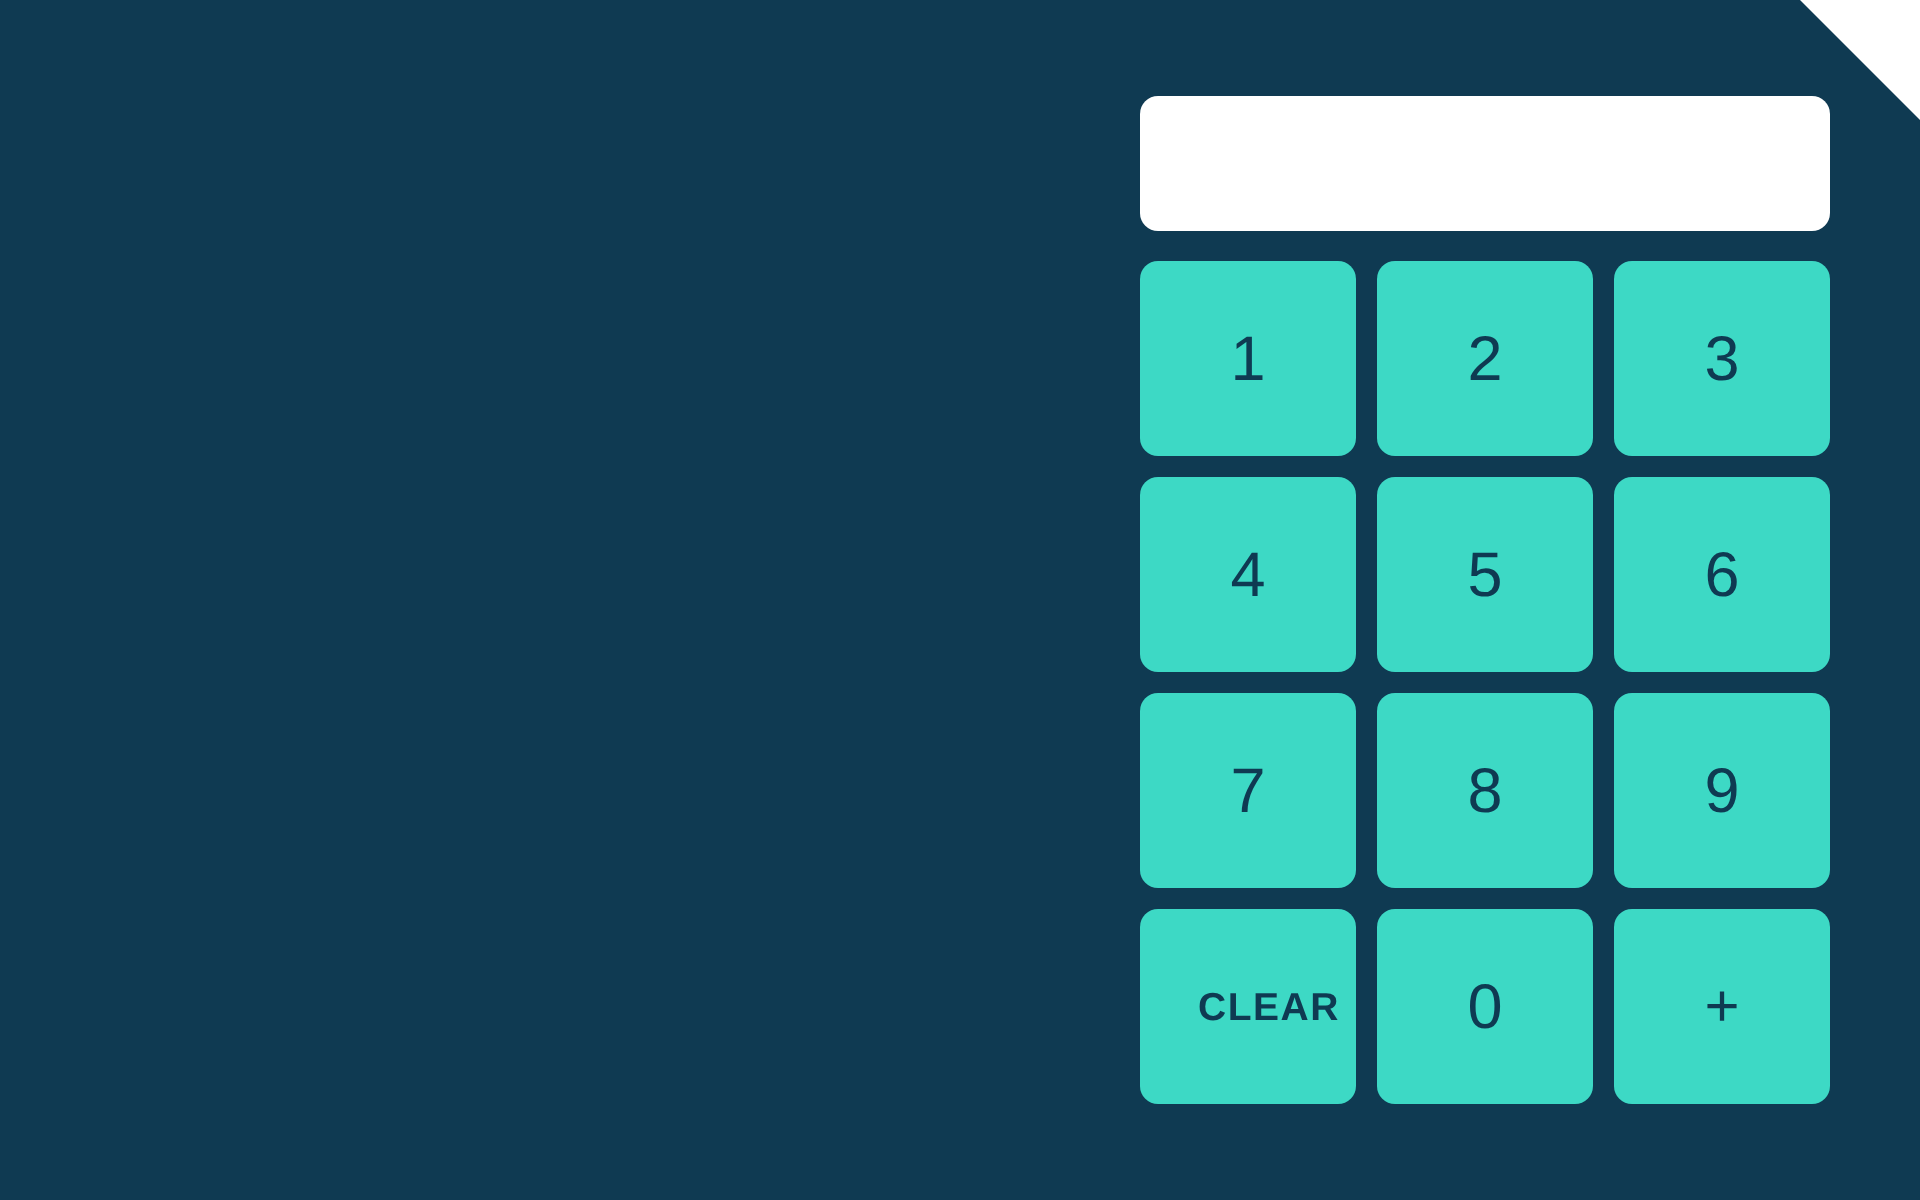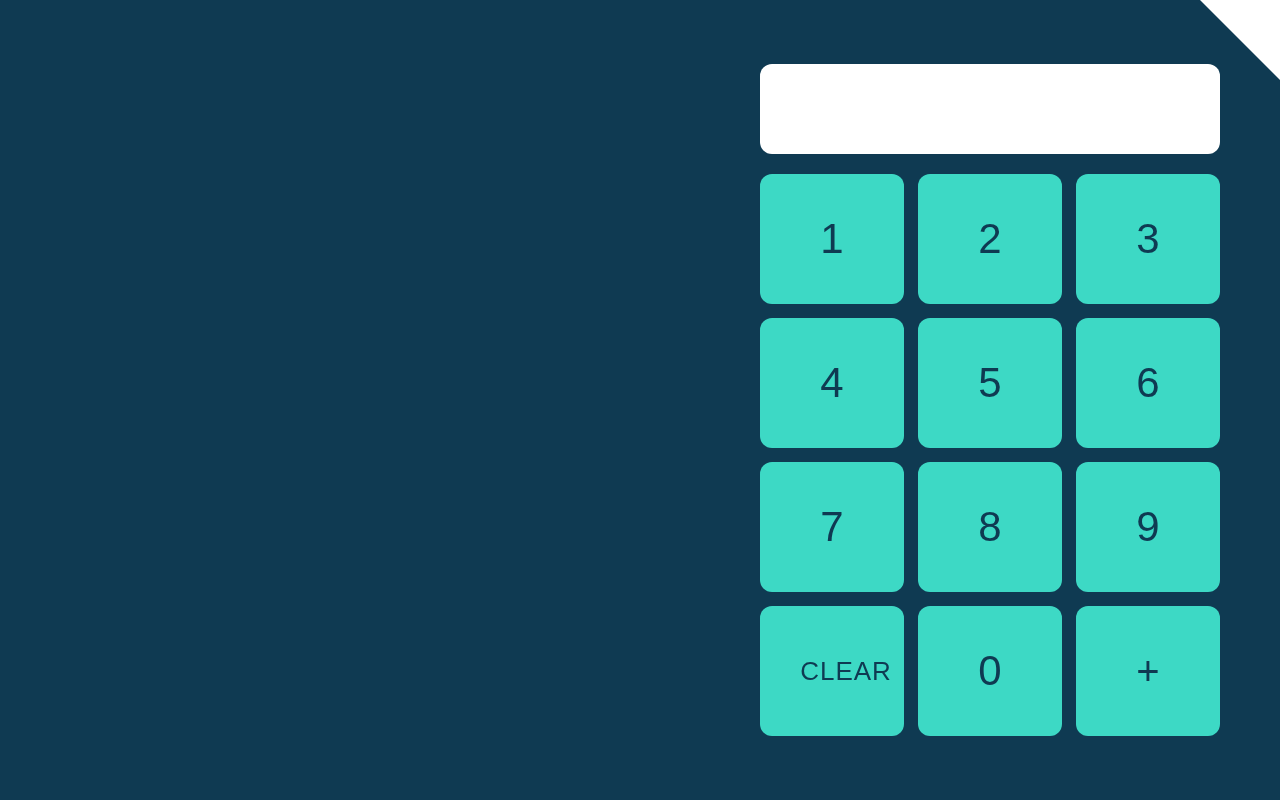--- a/index.html
+++ b/index.html
@@ -113,21 +113,21 @@
       color: #0f3a52;
       cursor: pointer;
       display: flex;
       align-items: center;
       justify-content: center;
       transition: background 0.1s;
     }
 
     .key-btn.clear-btn {
       font-size: 26px;
-      font-weight: 400;
+      font-weight: 700;
       letter-spacing: 1px;
       padding-left: 28px;
     }
 
     .key-btn.plus-btn {
       font-size: 40px;
       font-weight: 400;
     }
   </style>
 </head>

